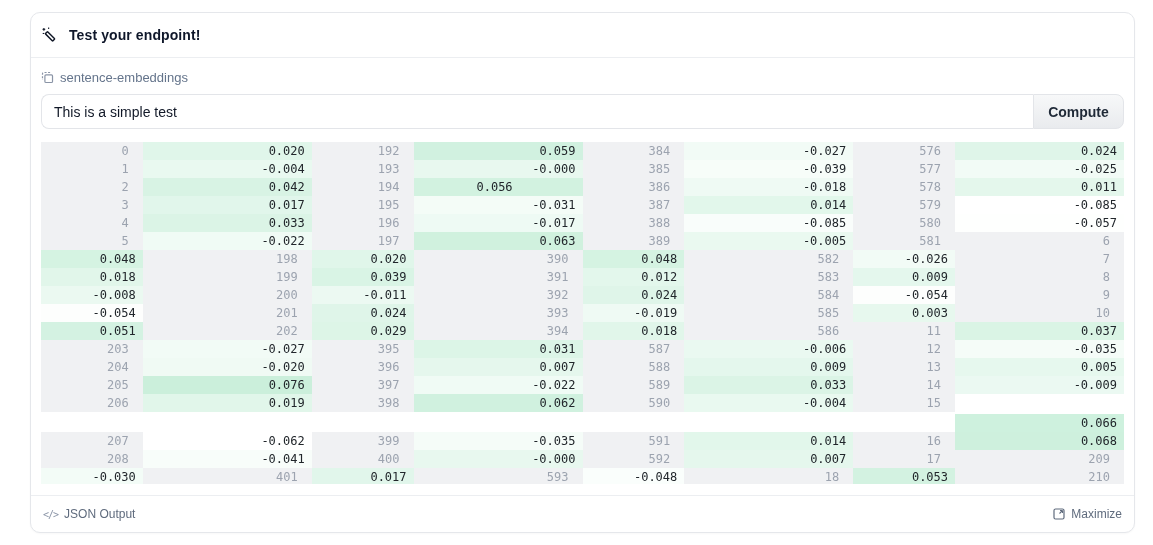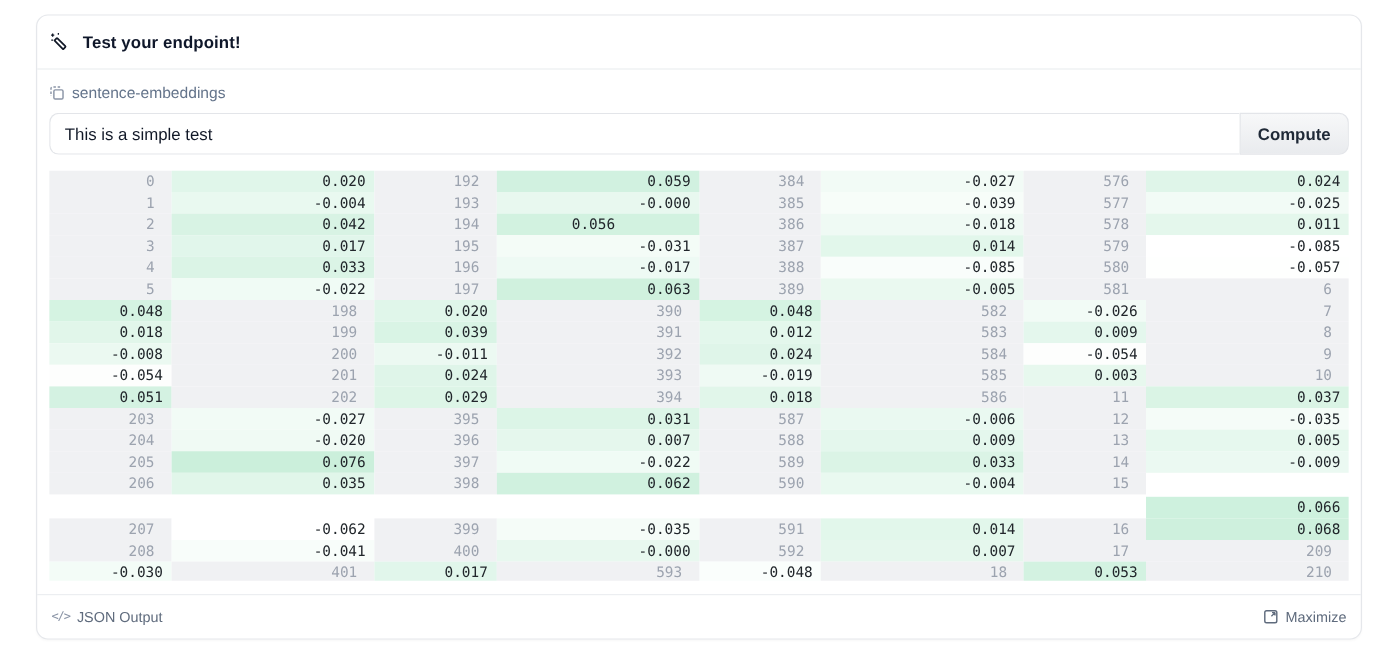--- a/index.html
+++ b/index.html
@@ -203,21 +203,21 @@
           <div class="cell val" style="background-color: rgb(230, 248, 238);">0.005</div>
           <div class="cell idx">205</div>
           <div class="cell val" style="background-color: rgb(203, 239, 219);">0.076</div>
           <div class="cell idx">397</div>
           <div class="cell val" style="background-color: rgb(240, 251, 245);">-0.022</div>
           <div class="cell idx">589</div>
           <div class="cell val" style="background-color: rgb(219, 244, 230);">0.033</div>
           <div class="cell idx">14</div>
           <div class="cell val" style="background-color: rgb(235, 249, 242);">-0.009</div>
           <div class="cell idx">206</div>
-          <div class="cell val" style="background-color: rgb(225, 246, 234);">0.035</div>
+          <div class="cell val" style="background-color: rgb(225, 246, 234);">0.019</div>
           <div class="cell idx">398</div>
           <div class="cell val" style="background-color: rgb(208, 241, 223);">0.062</div>
           <div class="cell idx">590</div>
           <div class="cell val" style="background-color: rgb(233, 249, 240);">-0.004</div>
           <div class="cell idx">15</div>
           <div class="cell val" style="background-color: rgb(206, 241, 222); margin-top: 20px;">0.066</div>
           <div class="cell idx">207</div>
           <div class="cell val" style="background-color: rgb(255, 255, 255);">-0.062</div>
           <div class="cell idx">399</div>
           <div class="cell val" style="background-color: rgb(245, 252, 248);">-0.035</div>

